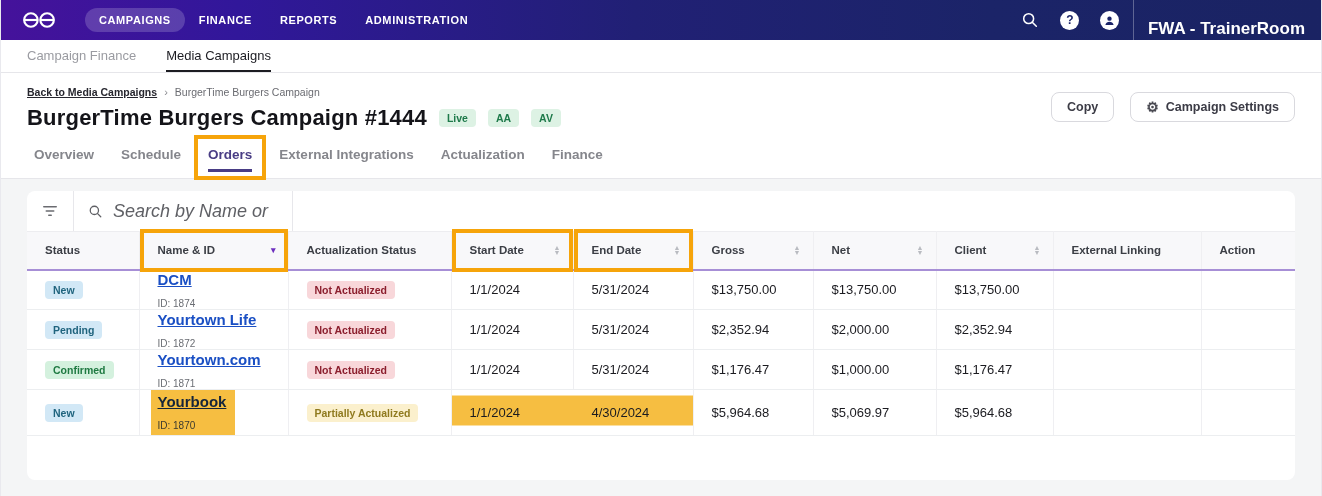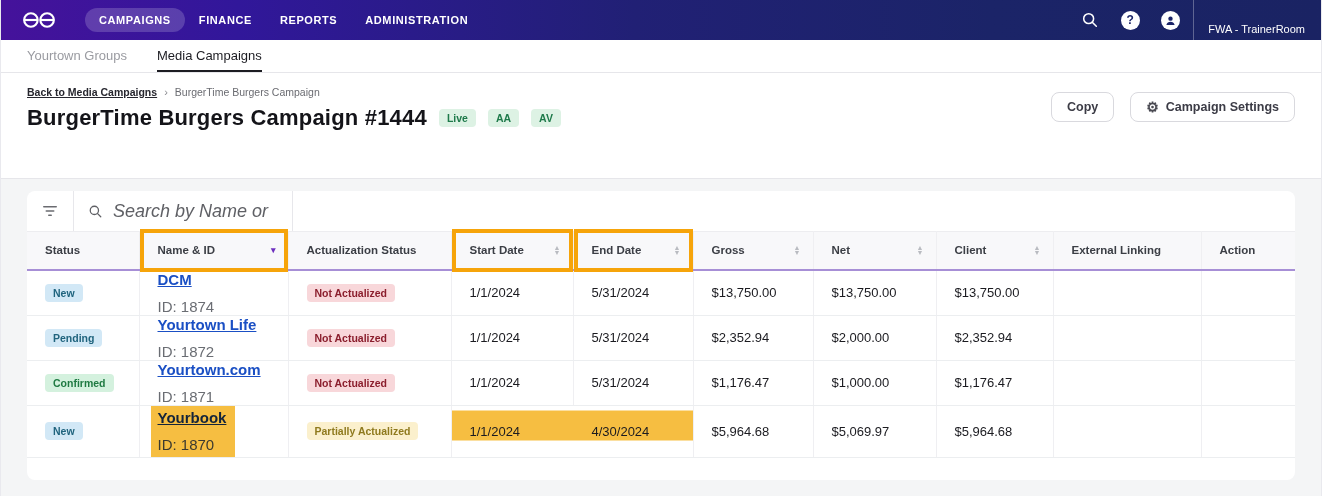--- a/index.html
+++ b/index.html
@@ -19,21 +19,21 @@
   .nav-item.active { background:rgba(255,255,255,0.18); }
   .topnav-right { margin-left:auto; display:flex; align-items:center; height:100%; }
   .icon-btn { width:34px; height:34px; display:flex; align-items:center; justify-content:center;
               margin-right:6px; cursor:pointer; }
   .circle-icon { width:19px; height:19px; border-radius:50%; background:#fff; color:#1B2468;
                  display:flex; align-items:center; justify-content:center;
                  font-size:12px; font-weight:bold; }
   .user-block { border-left:1px solid rgba(255,255,255,0.3); height:100%;
                 display:flex; flex-direction:column; justify-content:center;
                 padding:0 16px 0 14px; min-width:120px; }
-  .user-name { font-size:11px; font-weight:normal; line-height:14px;margin-top:28px; }
+  .user-name { font-size:17px; font-weight:bold; line-height:14px;margin-top:28px; }
   .user-org  { font-size:7.5px; font-weight:bold; letter-spacing:1px; color:#c3c8e4; margin-top:2px; }
 
   
   .subnav { height:33px; flex:0 0 33px; background:#fff; border-bottom:1px solid #e6e6ea;
             display:flex; align-items:flex-end; padding-left:26px; gap:30px; }
   .subtab { font-size:13px; color:#9a9ba1; padding-bottom:9px; cursor:pointer; font-weight:500; }
   .subtab.active { color:#1c1c22; font-weight:400; border-bottom:2px solid #1c1c22; padding-bottom:7px; }
 
   
   .header { background:#fff; border-bottom:1px solid #e6e6ea; position:relative;
@@ -85,21 +85,21 @@
   .th-annotated::after { content:""; position:absolute; left:0; right:0; top:-3px; bottom:-3px;
                          border:4px solid #F6A40A; pointer-events:none; z-index:3; }
   tbody td { height:40px; border-bottom:1px solid #eceef0; font-size:13px; color:#1b1b20;
              padding:0 12px 0 18px; background:#fff; }
   .badge { display:inline-block; font-size:10.5px; font-weight:bold; padding:3px 8px; border-radius:4px; }
   .badge-blue   { background:#d2e8f6; color:#20647e; }
   .badge-green  { background:#d4f1de; color:#1f7a42; }
   .badge-red    { background:#f8d7da; color:#8b1e2d; }
   .badge-yellow { background:#fbf0cd; color:#8f7a1e; }
   .name-link { color:#1a4fc4; font-size:15px; font-weight:bold; text-decoration:underline; cursor:pointer; }
-  .name-id { font-size:15px; color:#6a6d73; margin-top:10px; }
+  .name-id { font-size:10px; color:#6a6d73; margin-top:10px; }
   .name-hl { display:inline-block; background:#F6BE41; padding:3px 9px 4px 7px; margin-left:-7px; }
   .name-hl .name-link { color:#14243a; }
   .name-hl .name-id { color:#3c3a30; }
   td.cell-hl { background:linear-gradient(to bottom,#fff 0,#fff 5px,#F6BE41 5px,#F6BE41 35px,#fff 35px); }
   td.no-rb { border-right-color:transparent; }
 </style>
 </head>
 <body>
 
 <div class="page">
@@ -138,21 +138,21 @@
         </div>
       </div>
       <div class="user-block">
         <div class="user-name">FWA - TrainerRoom</div>
         <div class="user-org">ONESTRATA</div>
       </div>
     </div>
   </div>
 
   <div class="subnav">
-    <div class="subtab">Yourtown Groups</div>
+    <div class="subtab">Campaign Finance</div>
     <div class="subtab active">Media Campaigns</div>
   </div>
 
   <div class="header">
     <div class="breadcrumb">
       <span class="crumb-link">Back to Media Campaigns</span>
       <span class="crumb-sep">›</span>
       <span class="crumb-current">BurgerTime Burgers Campaign</span>
     </div>
     <div class="title-row">
@@ -160,20 +160,28 @@
       <span class="tag">Live</span>
       <span class="tag">AA</span>
       <span class="tag">AV</span>
     </div>
     <div class="header-actions">
       <button class="btn">Copy</button>
       <button class="btn">
         <span class="gear">⚙</span>
         <span>Campaign Settings</span>
       </button>
+    </div>
+    <div class="tabs">
+      <div class="tab"><span class="tab-label">Overview</span></div>
+      <div class="tab"><span class="tab-label">Schedule</span></div>
+      <div class="tab active annotated"><span class="tab-label">Orders</span></div>
+      <div class="tab"><span class="tab-label">External Integrations</span></div>
+      <div class="tab"><span class="tab-label">Actualization</span></div>
+      <div class="tab"><span class="tab-label">Finance</span></div>
     </div>
   </div>
 
   <div class="content">
     <div class="card">
 
       <div class="toolbar">
         <div class="tb-filter">
           <svg width="16" height="12" viewBox="0 0 16 12">
             <rect x="1" y="1" width="14" height="1.6" rx="0.8" fill="#6a6b70"></rect>

